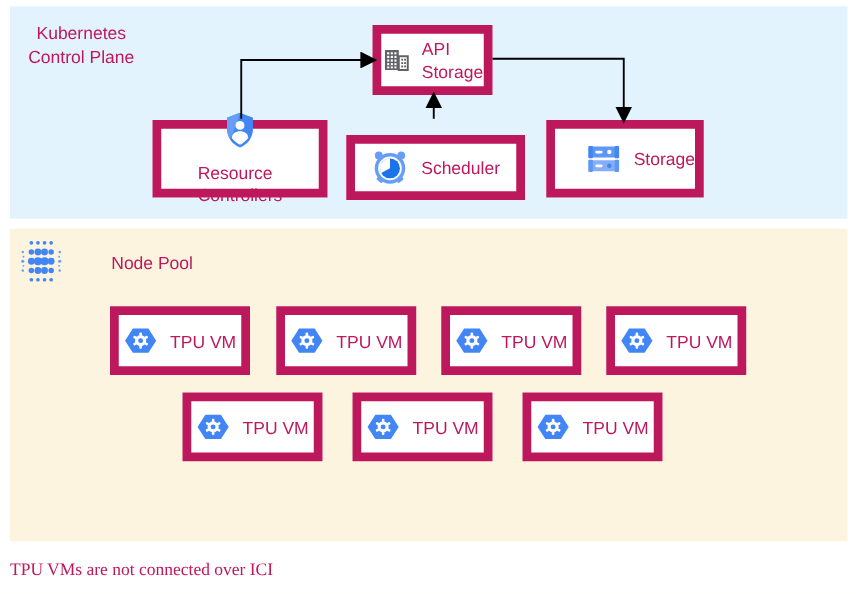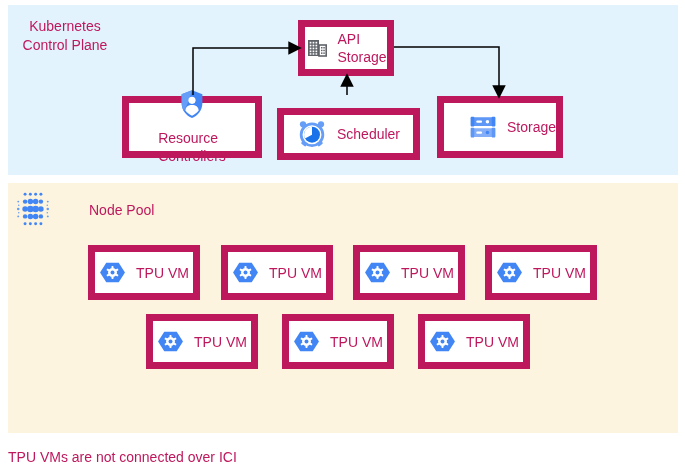--- a/index.html
+++ b/index.html
@@ -35,21 +35,21 @@
 
   .vm { width:112px; height:55px; }
   .vm1 { left:88px;  top:245px; }
   .vm2 { left:221px; top:245px; }
   .vm3 { left:353px; top:245px; }
   .vm4 { left:485px; top:245px; }
   .vm5 { left:146px; top:314px; }
   .vm6 { left:282px; top:314px; }
   .vm7 { left:418px; top:314px; }
 
-  .footer { position:absolute; left:8px; top:449px; }
+  .footer { position:absolute; left:8px; top:449px;font-family:Liberation Serif, serif; }
 
   .arrows { position:absolute; left:0; top:0; pointer-events:none; }
   .icon { flex:0 0 auto; display:block; }
 </style>
 </head>
 <body>
 
 <div class="canvas">
 
   <div class="panel panel-blue"></div>

